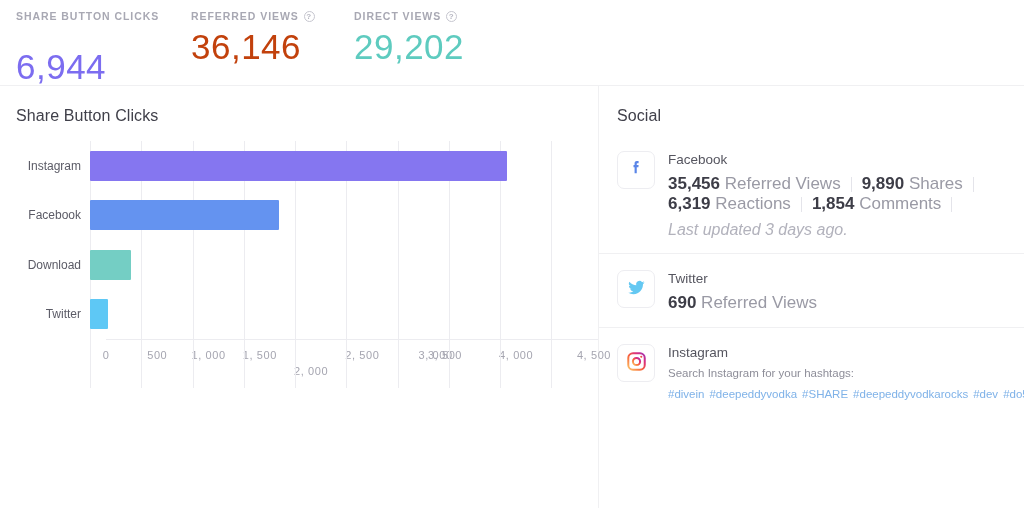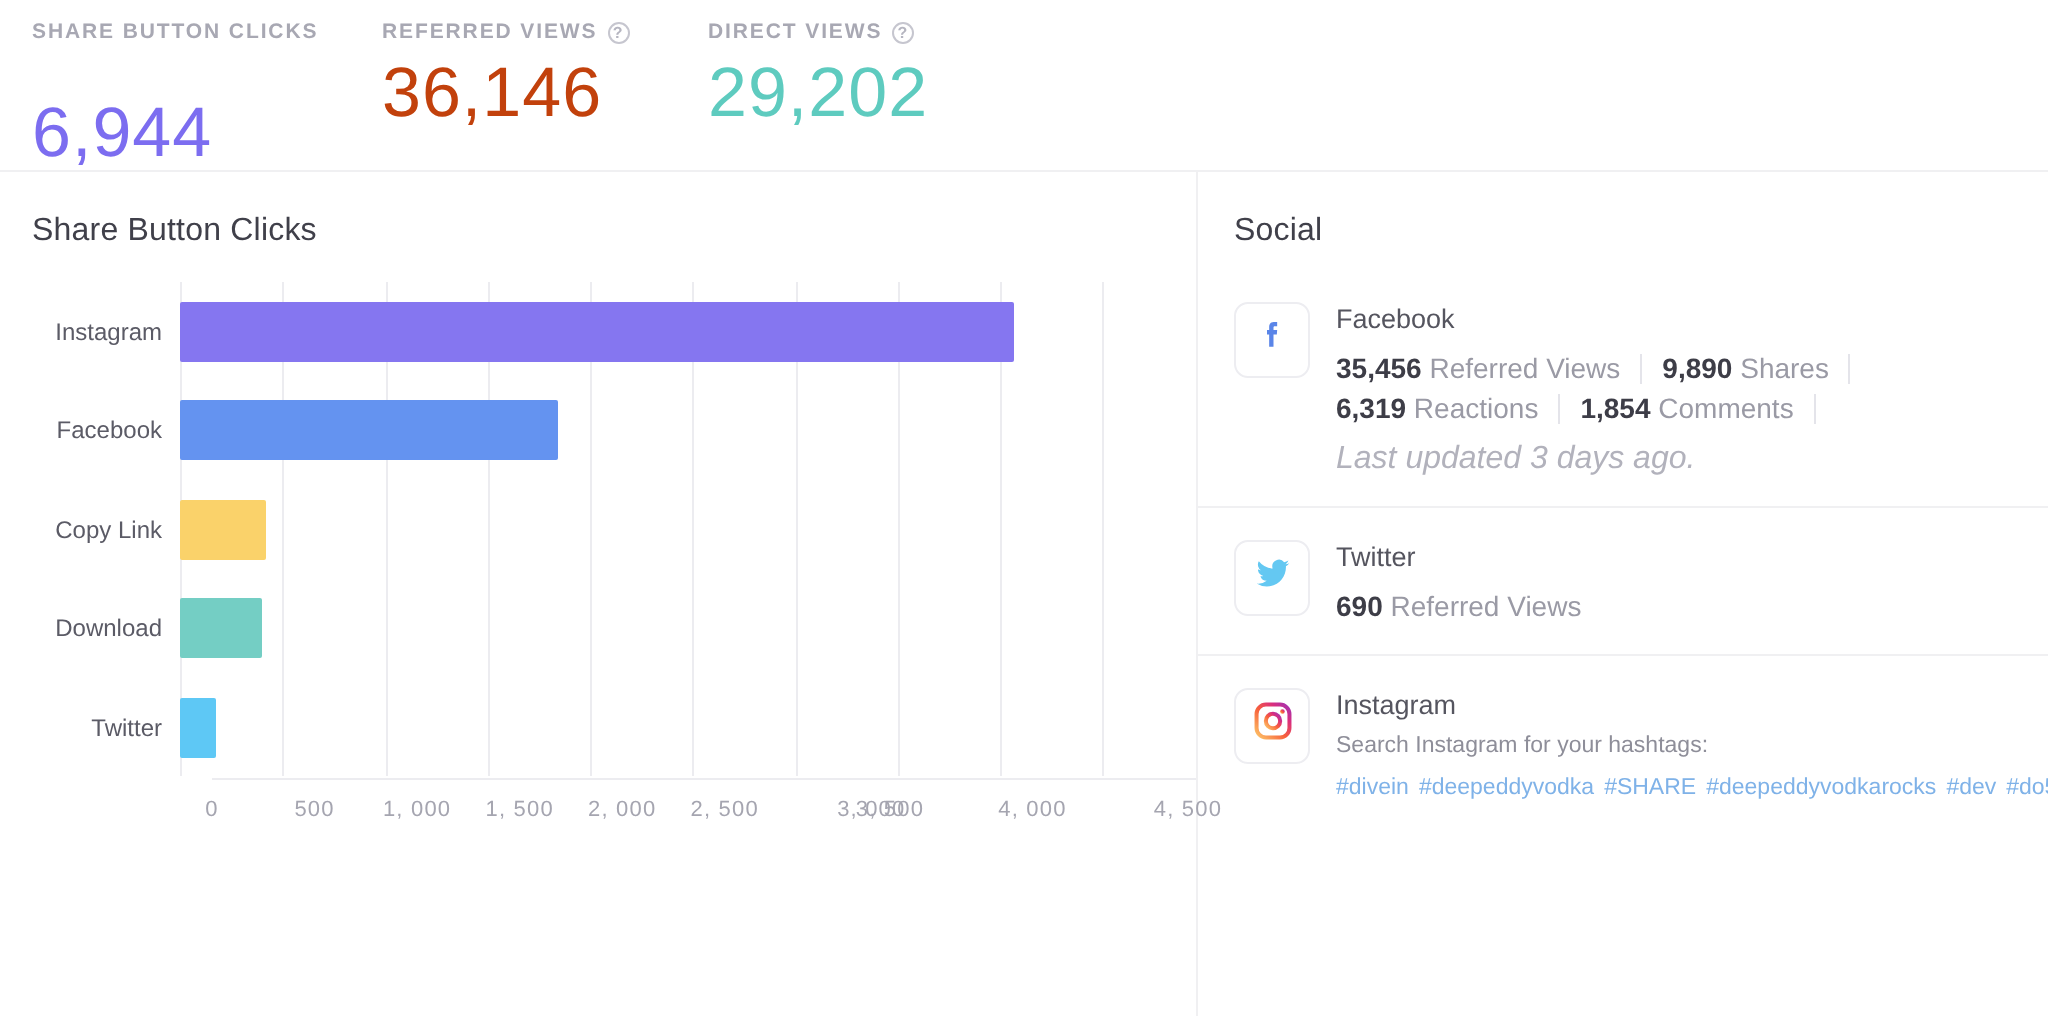--- a/index.html
+++ b/index.html
@@ -147,21 +147,21 @@
   .social-body { flex: 1; min-width: 0; padding-top: 1px; }
   .social-name {
     font-size: 13.5px;
     color: #55555f;
     margin-bottom: 7px;
   }
   .stats-row {
     display: flex;
     flex-wrap: wrap;
     align-items: center;
-    font-size: 14px;
+    font-size: 17px;
     color: #9a9aa5;
     line-height: 20px;
   }
   .stat { white-space: nowrap; }
   .stat b { color: #3d3d47; font-weight: 700; }
   .stat-div {
     width: 1px; height: 15px;
     background: #e4e4ea;
     margin: 0 10px;
     flex: none;
@@ -228,44 +228,38 @@
                 <div class="bar" style="width: 417.391px; background: rgb(133, 118, 240);"></div>
               </div>
             </div>
             <div class="chart-row">
               <div class="cat-label">Facebook</div>
               <div class="bar-area">
                 <div class="bar" style="width: 188.698px; background: rgb(100, 147, 240);"></div>
               </div>
             </div>
             <div class="chart-row">
-              <div class="cat-label">Copy Link</div>
-              <div class="bar-area">
-                <div class="bar" style="width: 42.5596px; background: rgb(250, 210, 106);"></div>
-              </div>
-            </div>
-            <div class="chart-row">
               <div class="cat-label">Download</div>
               <div class="bar-area">
                 <div class="bar" style="width: 40.5085px; background: rgb(116, 206, 196);"></div>
               </div>
             </div>
             <div class="chart-row">
               <div class="cat-label">Twitter</div>
               <div class="bar-area">
                 <div class="bar" style="width: 17.9468px; background: rgb(94, 200, 245);"></div>
               </div>
             </div>
           </div>
         <div class="axis" id="axis">
             <span class="tick" style="left: 0px;">0</span>
             <span class="tick" style="left: 51.2766px;">500</span>
             <span class="tick" style="left: 102.553px;">1, 000</span>
             <span class="tick" style="left: 153.83px;">1, 500</span>
-            <span class="tick" style="left: 205.106px;">2, 000</span>
+            <span class="tick" style="left: 205.106px; margin-top: 16px;">2, 000</span>
             <span class="tick" style="left: 256.383px;">2, 500</span>
             <span class="tick" style="left: 307.66px; margin-left: 22px;">3, 000</span>
             <span class="tick" style="left: 339px;">3, 500</span>
             <span class="tick" style="left: 410.213px;">4, 000</span>
             <span class="tick" style="left: 440px; margin-left: 48px;">4, 500</span>
           </div>
       </div>
     </div>
 
     <div class="right-pane">

